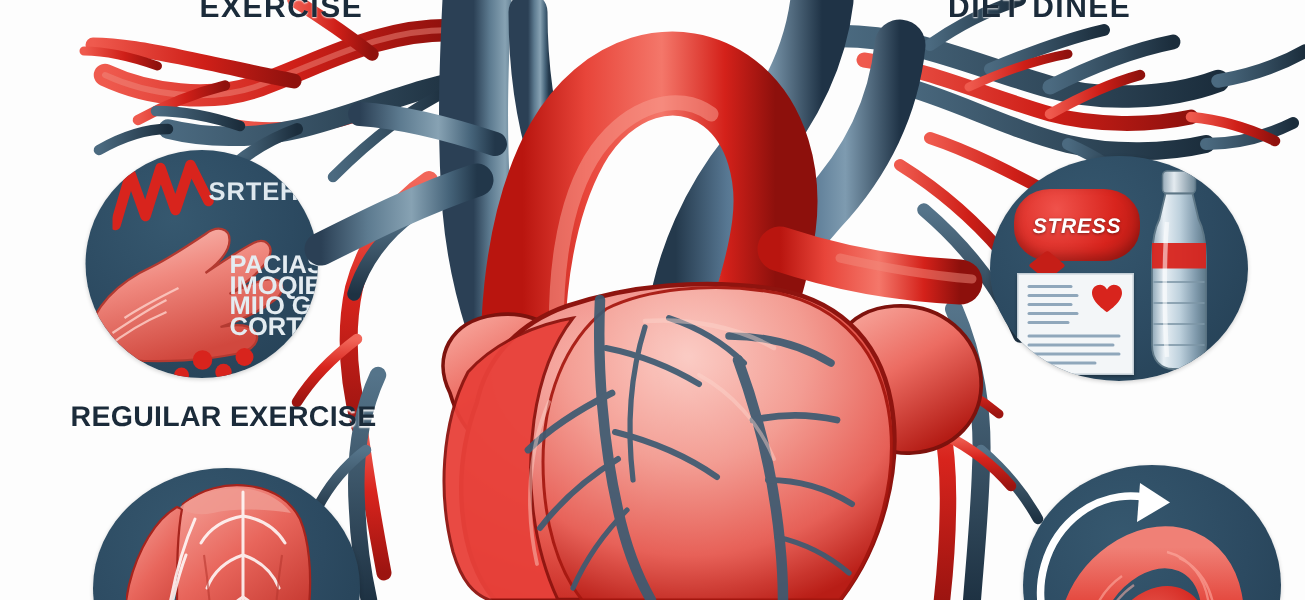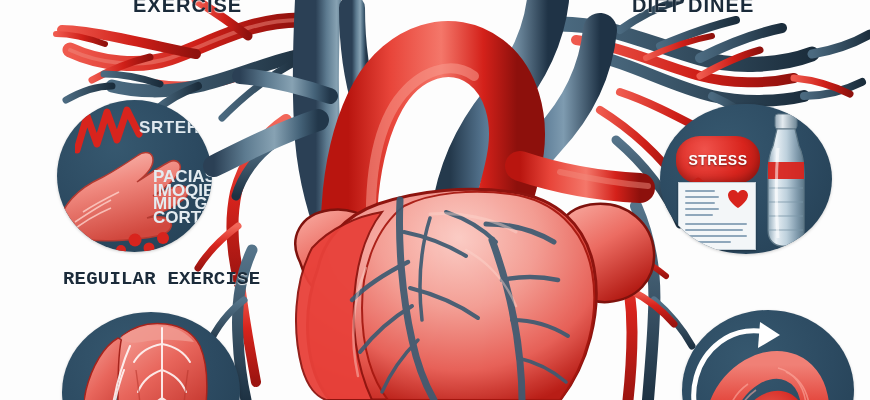--- a/index.html
+++ b/index.html
@@ -16,21 +16,21 @@
     position:absolute;
     color:#1b2b3a;
     font-weight:bold;
     letter-spacing:.5px;
     white-space:nowrap;
     text-shadow:0 1px 1px rgba(255,255,255,.9);
     z-index:40;
   }
   #lbl-exercise{left:133px;top:-6px;font-size:20px;letter-spacing:1px;}
   #lbl-diet{left:632px;top:-6px;font-size:20px;letter-spacing:1px;}
-  #lbl-regular{left:63px;top:268px;font-size:19px;letter-spacing:.2px;font-family:Liberation Mono, monospace;}
+  #lbl-regular{left:47px;top:268px;font-size:19px;letter-spacing:.2px;}
   #lbl-avoid{left:672px;top:262px;font-size:18px;line-height:19px;letter-spacing:.3px;}
   #lbl-avoid .l2{display:block;font-size:16px;font-weight:bold;letter-spacing:0px;margin-top:2px;}
 
   
   .circle{
     position:absolute;border-radius:50%;
     background:radial-gradient(circle at 38% 30%, #36586f 0%, #2c4a61 55%, #233e52 100%);
     overflow:hidden;z-index:20;
     box-shadow:0 1px 3px rgba(0,0,0,.18);
   }
@@ -45,23 +45,23 @@
   #zigzag{position:absolute;left:18px;top:4px;z-index:4;}
   #hand{
     position:absolute;left:-4px;top:34px;width:150px;height:108px;z-index:3;
   }
   #sparkle{position:absolute;left:52px;top:120px;width:96px;height:44px;z-index:4;}
   #t-srtehs{left:82px;top:18px;font-size:17px;letter-spacing:.6px;text-align:center;}
   #t-pacias{left:96px;top:70px;font-size:17px;line-height:13.5px;color:#e4ecf1;}
 
   
   .bubble{
-    position:absolute;left:16px;top:32px;width:84px;height:48px;border-radius:24px/22px;
+    position:absolute;left:16px;top:22px;width:84px;height:48px;border-radius:24px/22px;
     background:radial-gradient(circle at 34% 28%, #f0524b 0%, #d8241d 60%, #ad1812 100%);
-    z-index:4;box-shadow:inset 0 -4px 8px rgba(0,0,0,.25);
+    z-index:4;box-shadow:inset 0 -4px 8px rgba(0,0,0,.25);font-style:italic;
   }
   .bubble:after{
     content:"";position:absolute;left:14px;bottom:-11px;width:16px;height:16px;
     background:#c51e17;transform:rotate(40deg) skewX(-12deg);border-radius:2px;
   }
   .bubble span{
     position:absolute;inset:0;display:flex;align-items:center;justify-content:center;
     color:#ffffff;font-size:14px;font-weight:bold;letter-spacing:.5px;
     text-shadow:0 1px 2px rgba(0,0,0,.45);
   }

